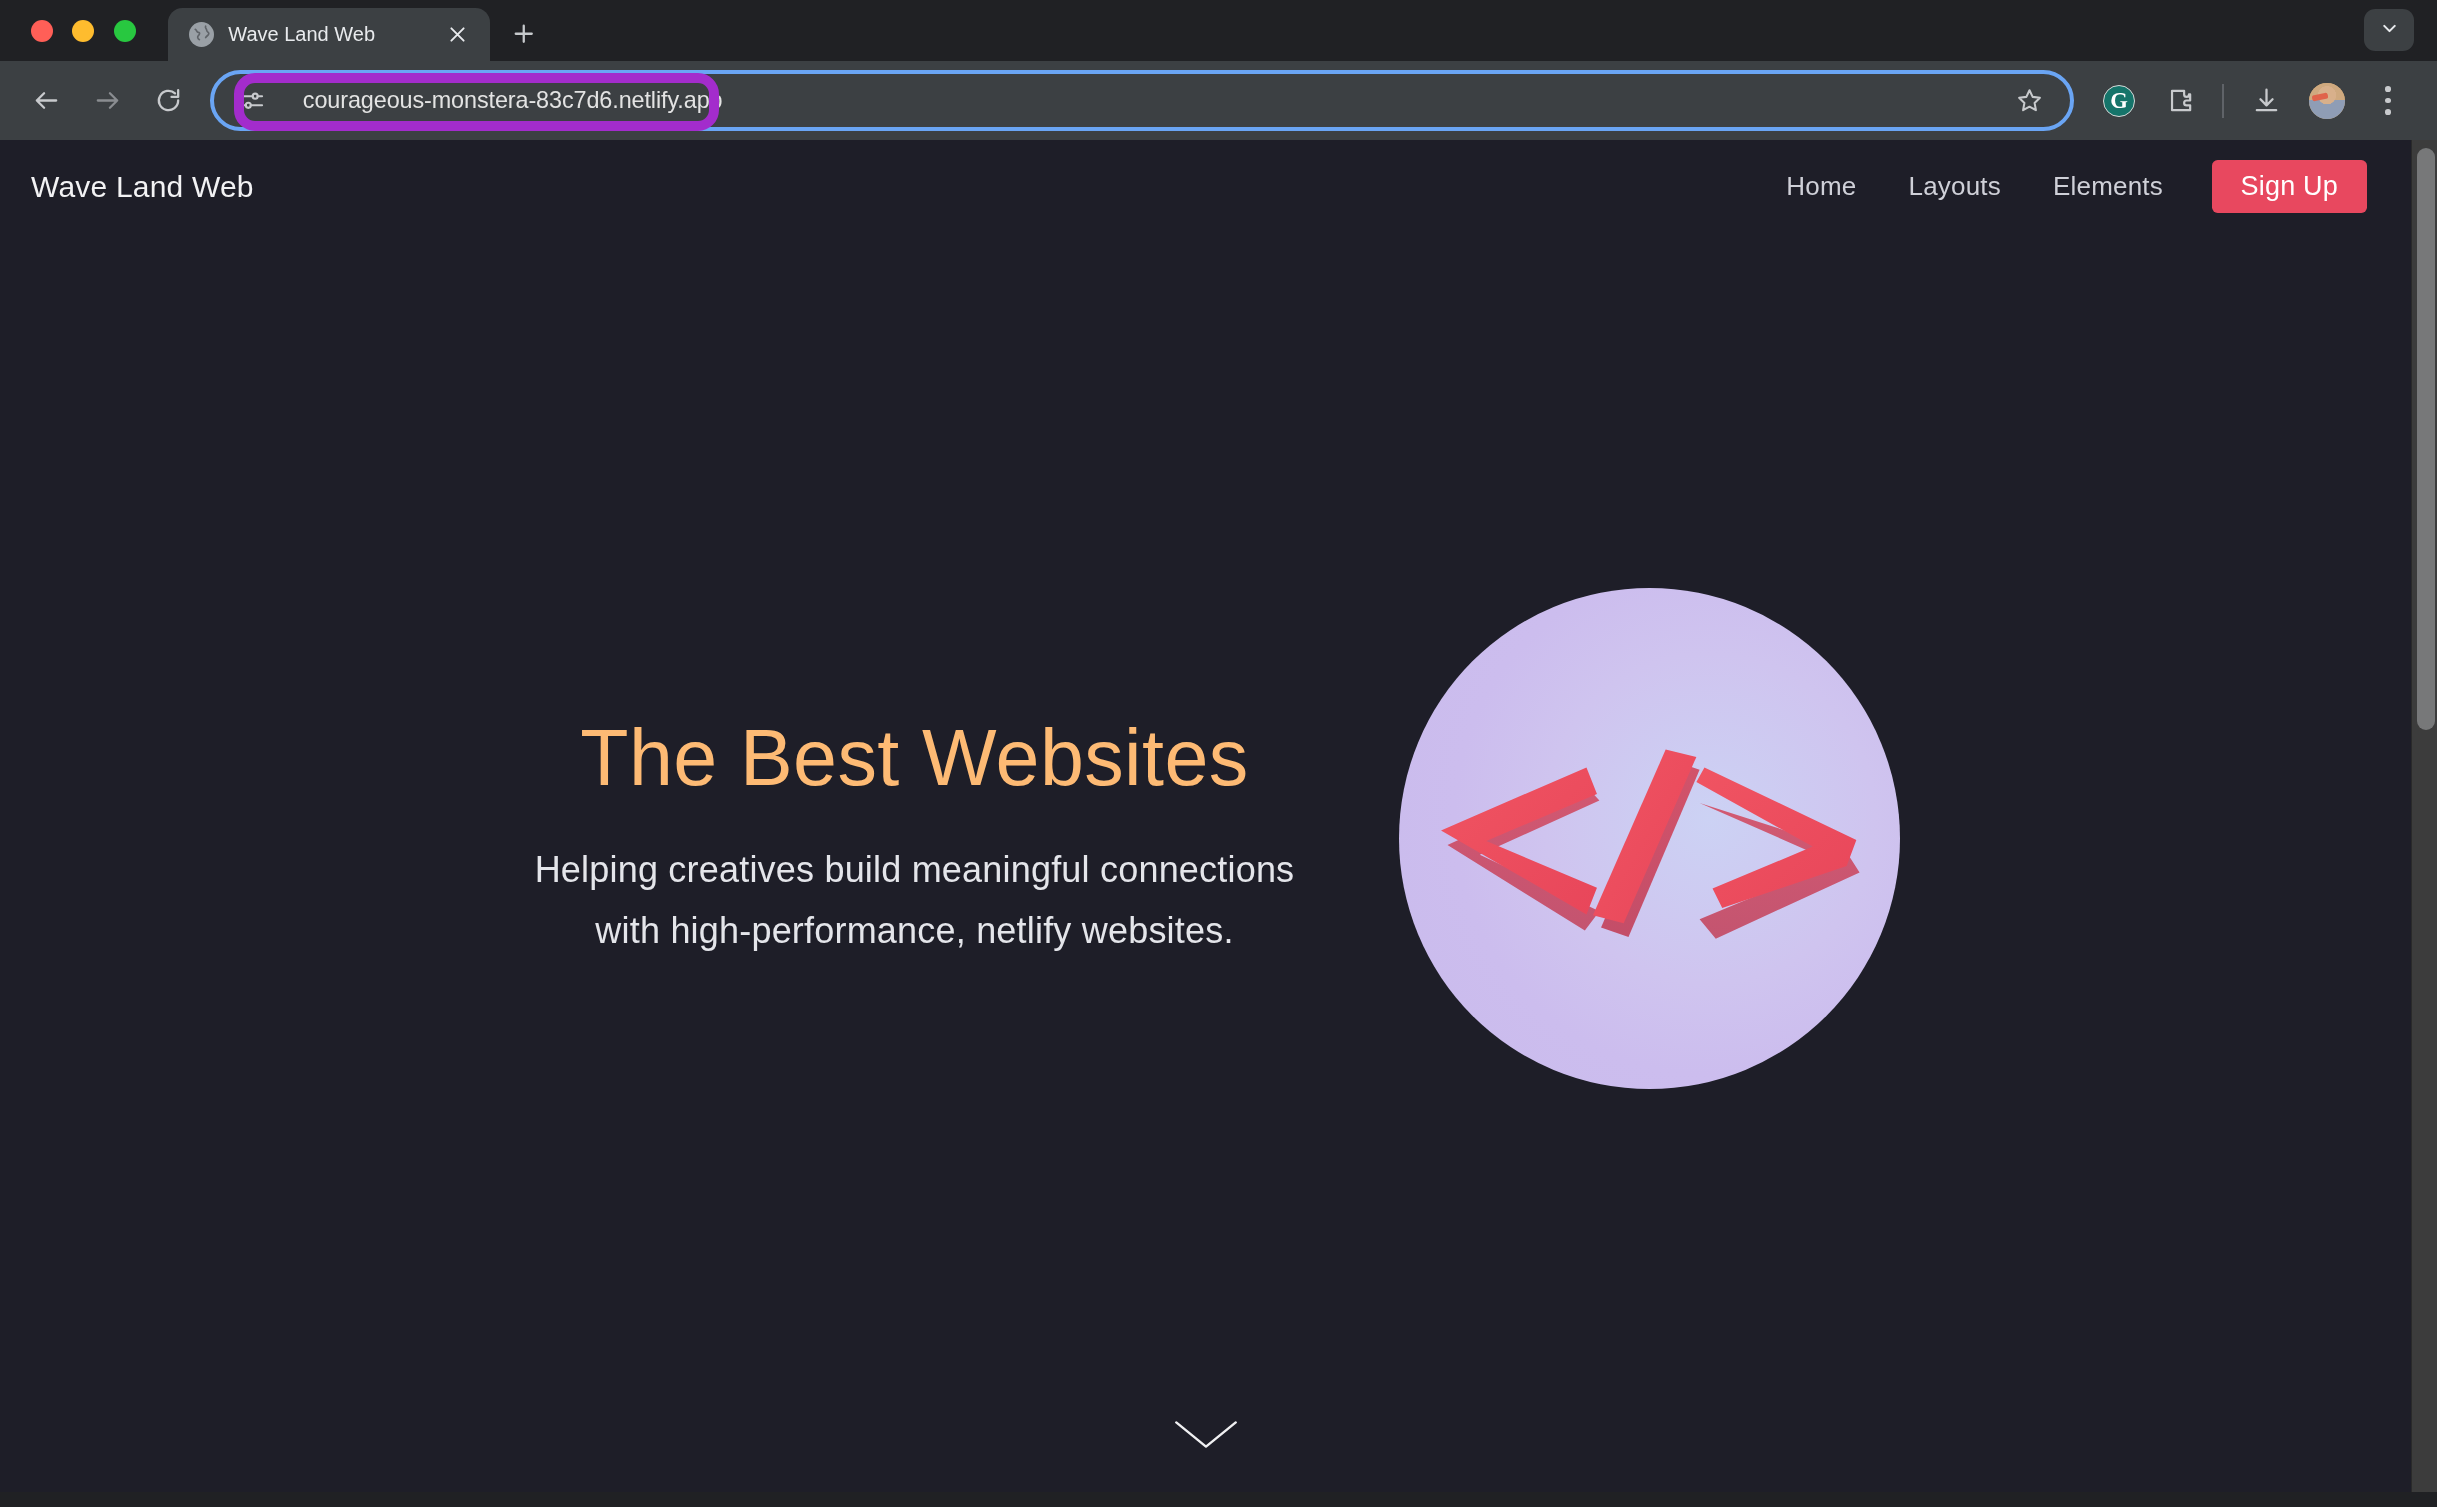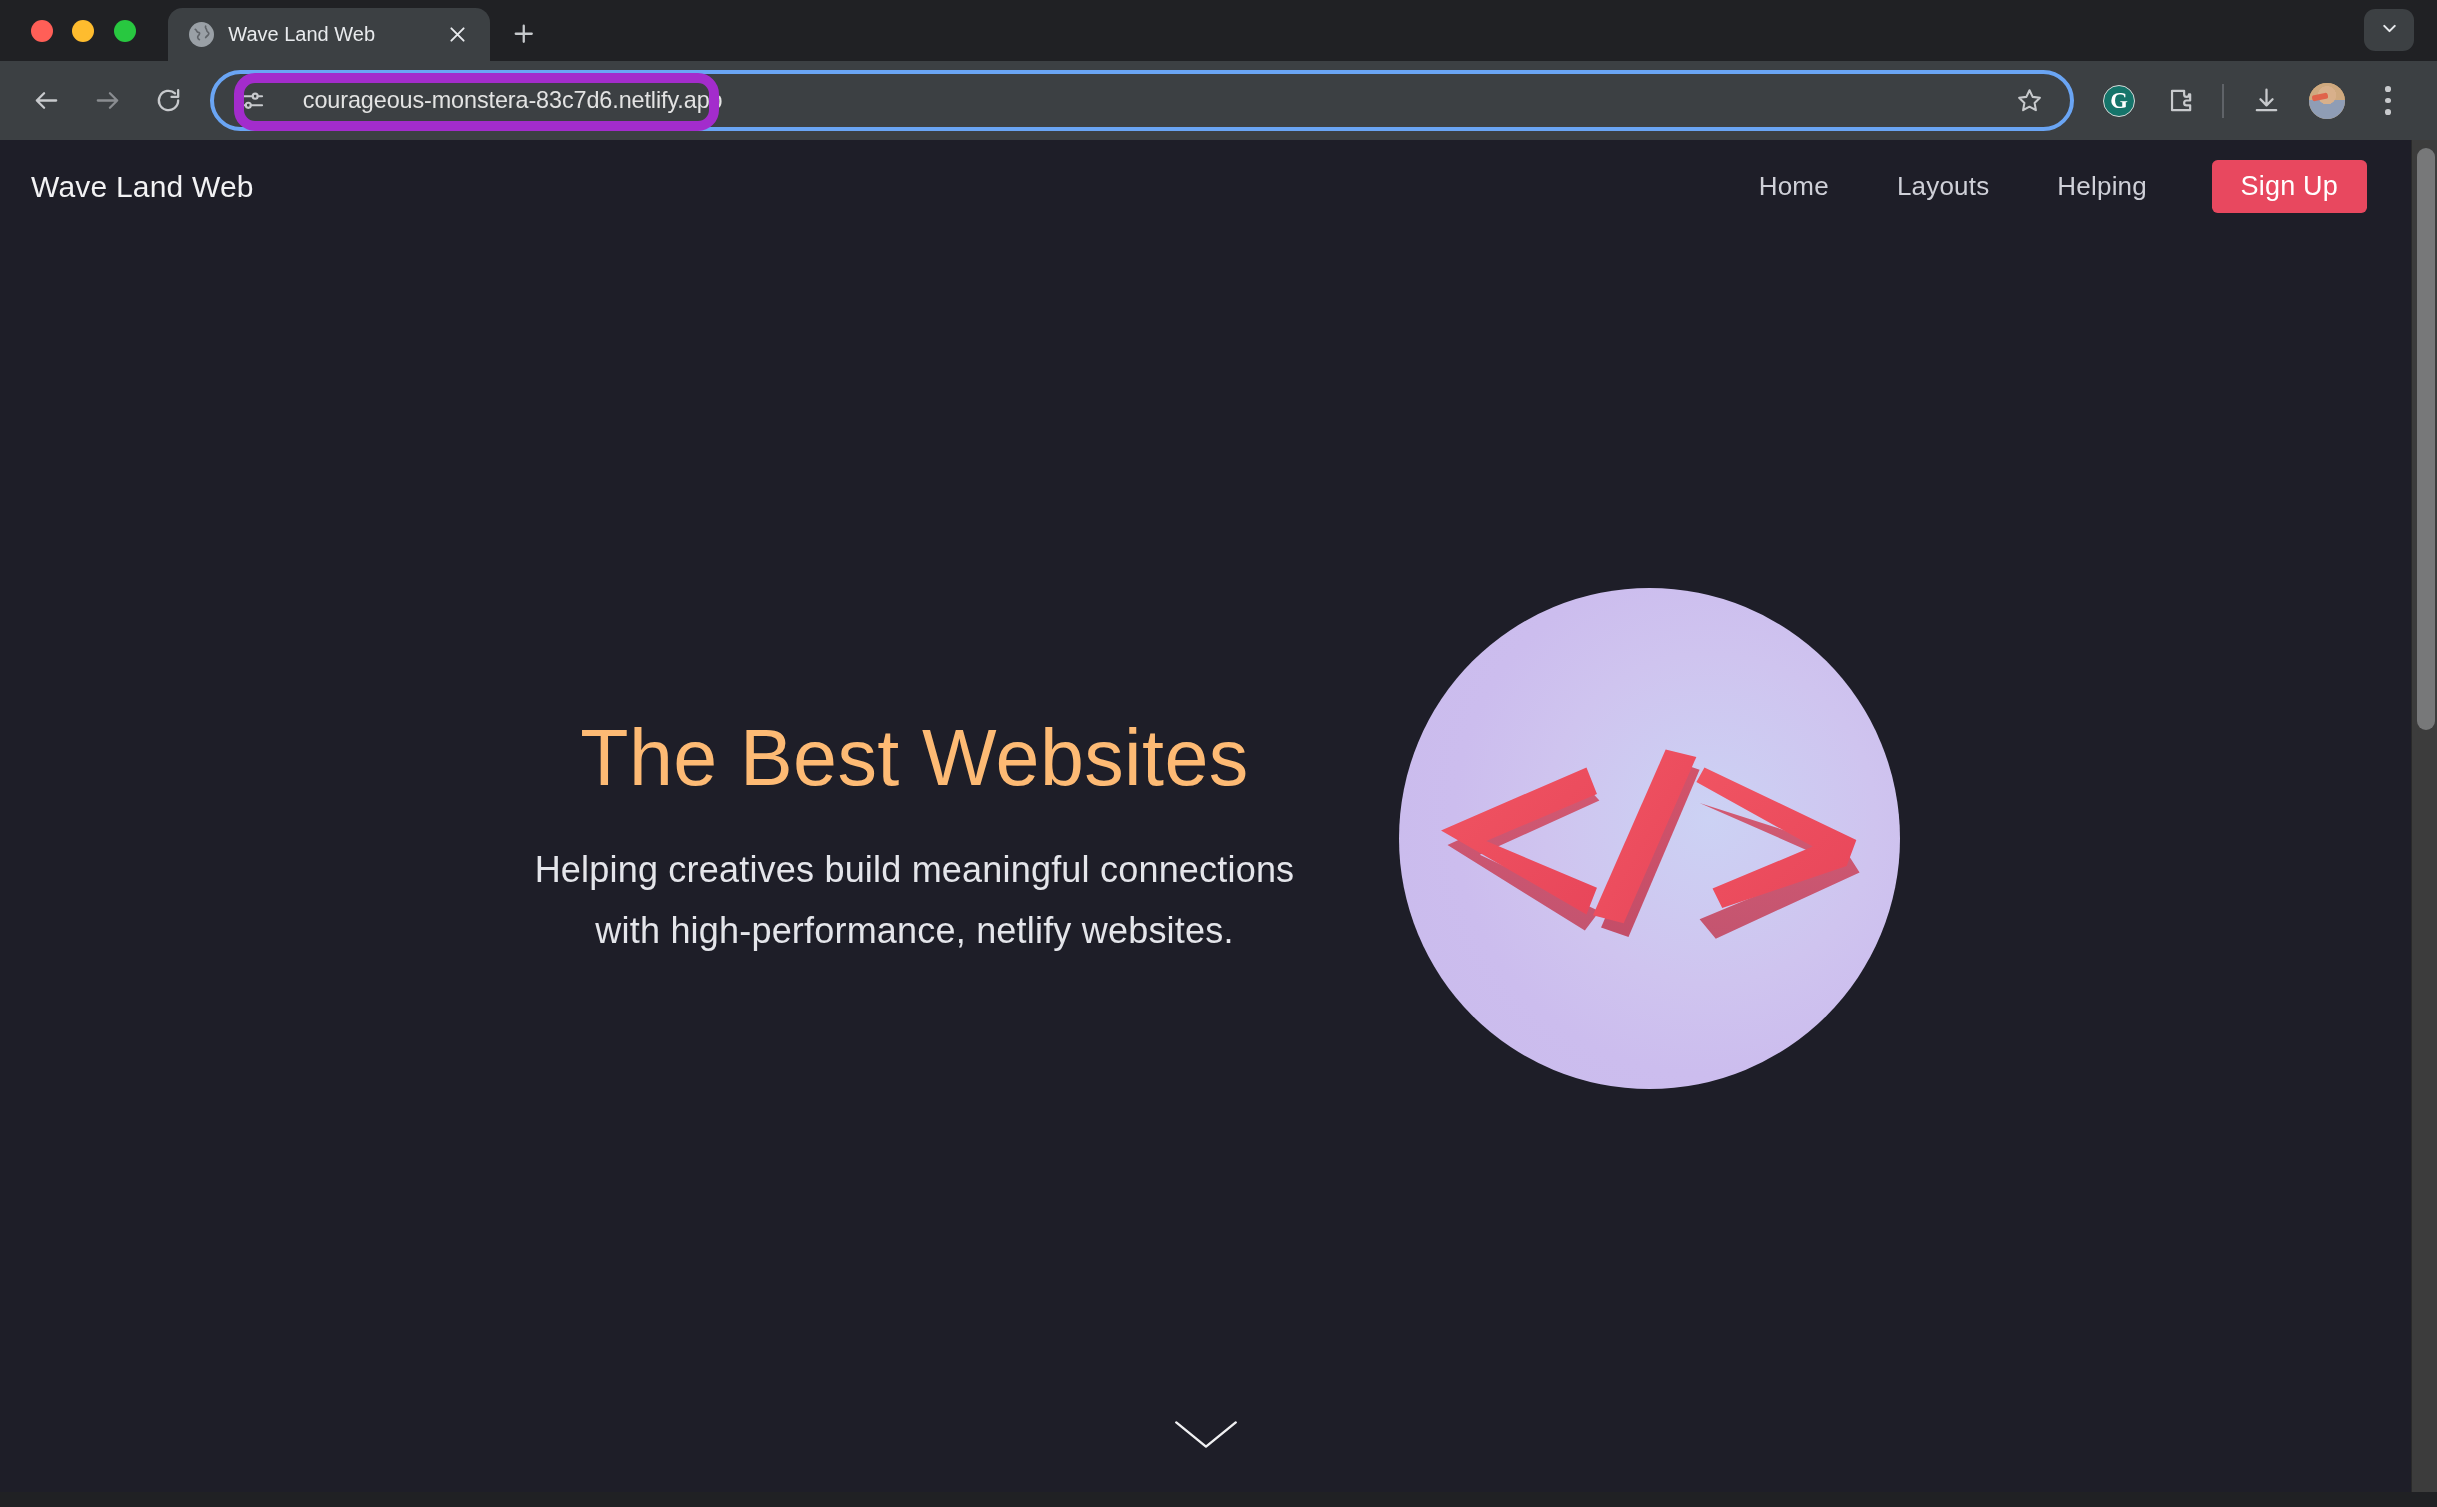--- a/index.html
+++ b/index.html
@@ -138,21 +138,21 @@
     background:#1e1e28;
   }
 
   .site-header{
     height:93px; display:flex; align-items:center;
     padding:0 44px 0 31px; justify-content:space-between;
   }
   .brand{
     color:#f2f2f4; font-size:30px; font-weight:400; letter-spacing:0.2px;
   }
-  .site-nav{ display:flex; align-items:center; gap:16px; }
+  .site-nav{ display:flex; align-items:center; gap:0; }
   .nav-link{
     color:#cfd0d8; font-size:26px; padding:0 26px; letter-spacing:0.2px;
   }
   .signup-btn{
     margin-left:22.6px; background:#e8485f; color:#ffffff;
     font-size:27px; padding:12px 29px; border-radius:5.7px;
     line-height:1.05; letter-spacing:0.2px;
   }
 
   .hero{
@@ -310,21 +310,21 @@
   </div>
 
   <div class="viewport">
     <div class="page">
 
       <header class="site-header">
         <div class="brand">Wave Land Web</div>
         <nav class="site-nav">
           <a class="nav-link">Home</a>
           <a class="nav-link">Layouts</a>
-          <a class="nav-link">Helping</a>
+          <a class="nav-link">Elements</a>
           <a class="signup-btn">Sign Up</a>
         </nav>
       </header>
 
       <section class="hero">
         <div class="hero-copy">
           <h1 class="hero-title">The Best Websites</h1>
           <p class="hero-sub">Helping creatives build meaningful connections</p>
           <p class="hero-sub">with high-performance, netlify websites.</p>
         </div>

